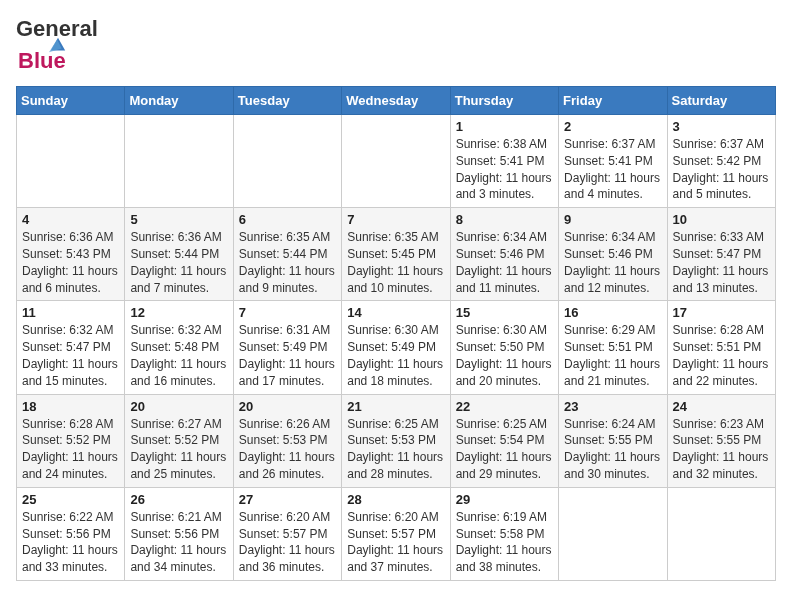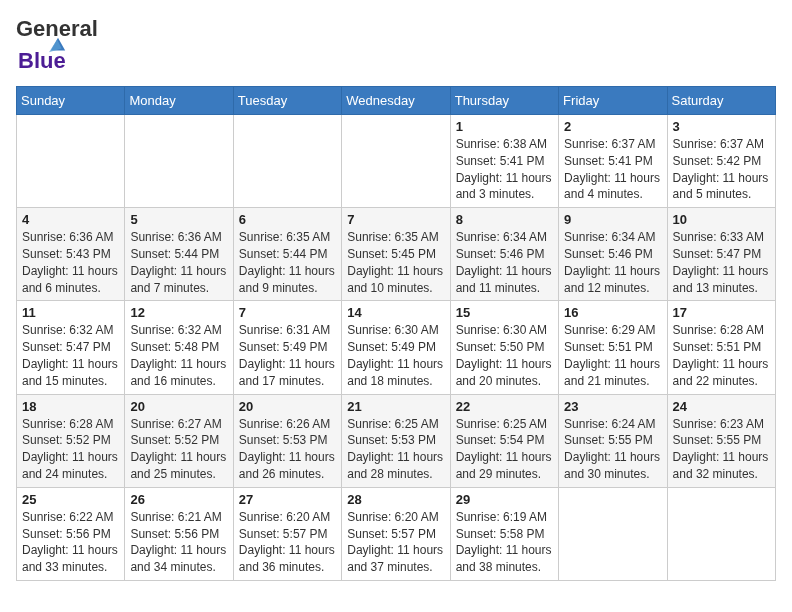--- a/index.html
+++ b/index.html
@@ -22,21 +22,21 @@
       gap: 0;
     }
     .logo-text-general {
       font-size: 22px;
       font-weight: bold;
       color: #333;
     }
     .logo-text-blue {
       font-size: 22px;
       font-weight: bold;
-      color: #4c1d95;
+      color: #be185d;
     }
     .logo-icon {
       width: 18px;
       height: 18px;
       margin-left: 2px;
       margin-top: -6px;
     }
     .title-block {
       text-align: right;
     }
@@ -51,21 +51,21 @@
       color: #444;
     }
     table {
       width: 100%;
       border-collapse: collapse;
       font-size: 11px;
     }
     thead th {
       background-color: #3a7abf;
       color: #fff;
-      font-weight: normal;
+      font-weight: bold;
       font-size: 13px;
       padding: 6px 4px;
       text-align: left;
       border: 1px solid #2e6aaa;
     }
     tbody td {
       border: 1px solid #ccc;
       vertical-align: top;
       padding: 4px 5px;
       min-height: 80px;

